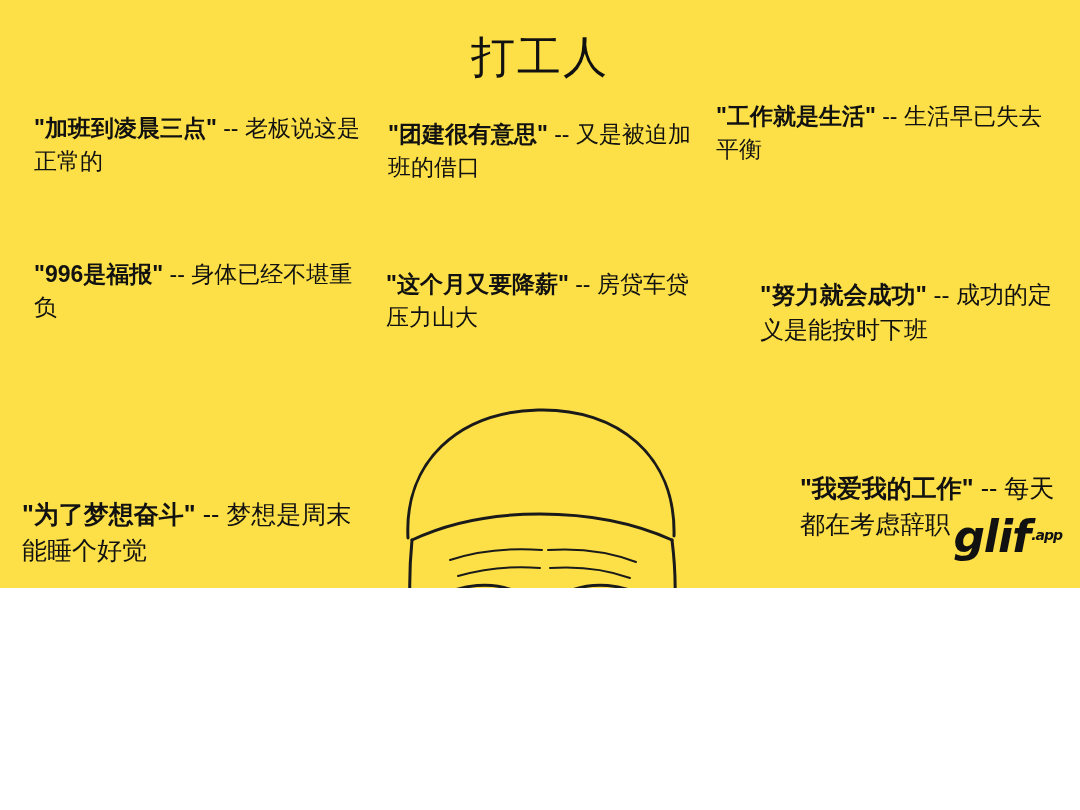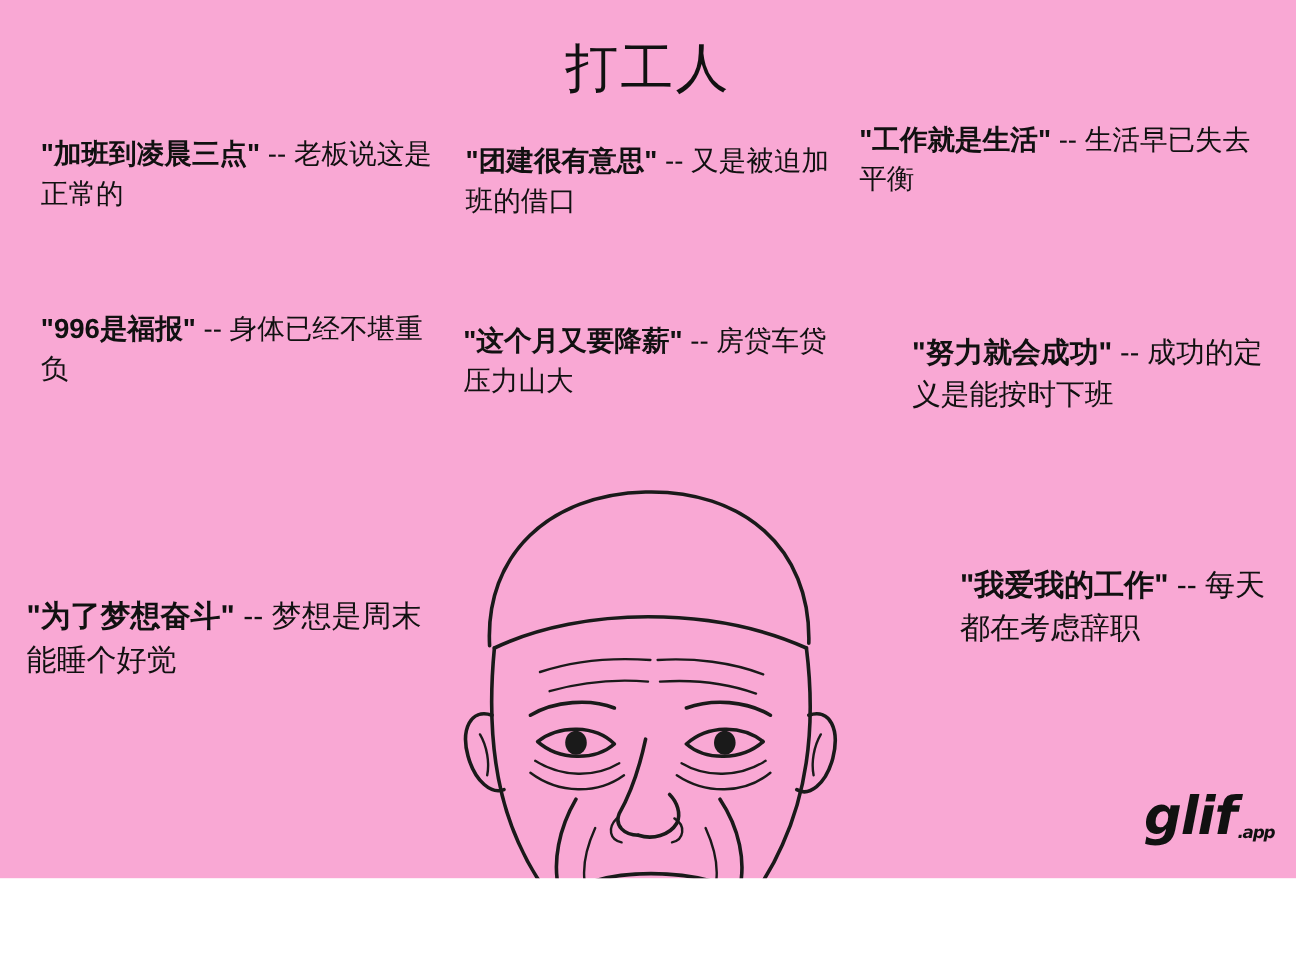--- a/index.html
+++ b/index.html
@@ -6,22 +6,22 @@
     margin: 0;
     padding: 0;
     background: #ffffff;
   }
   body {
     font-family: "Liberation Sans", sans-serif;
   }
   #meme {
     position: relative;
     width: 1080px;
-    height: 732px;
-    background: #f9a8d4;
+    height: 588px;
+    background: #fde047;
     overflow: hidden;
   }
   #title {
     position: absolute;
     top: 28px;
     left: 0;
     width: 1080px;
     text-align: center;
     font-size: 44px;
     font-weight: 400;
@@ -59,21 +59,21 @@
   #logo {
     position: absolute;
     right: 18px;
     bottom: 26px;
     font-family: "DejaVu Sans", sans-serif;
     font-weight: 700;
     font-style: italic;
     color: #111;
     letter-spacing: -1px;
     display: flex;
-    align-items: flex-end;
+    align-items: center;
   }
   #logo .g-main { font-size: 44px; }
   #logo .g-sub  { font-size: 14px; margin-left: 1px; margin-bottom: 4px; }
 </style>
 </head>
 <body>
 
 <div id="meme">
 
   <div id="title">打工人</div>

